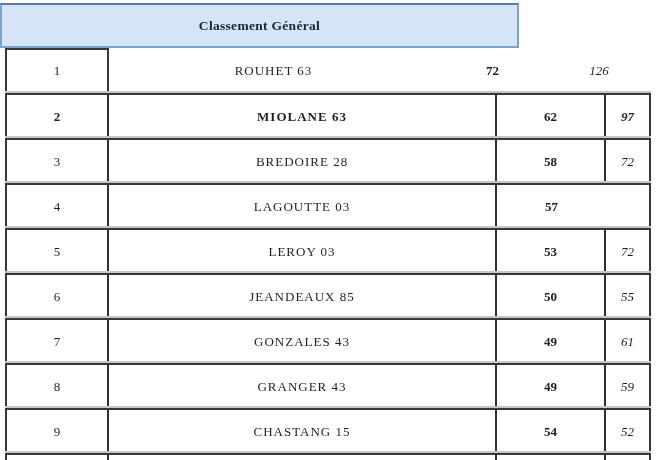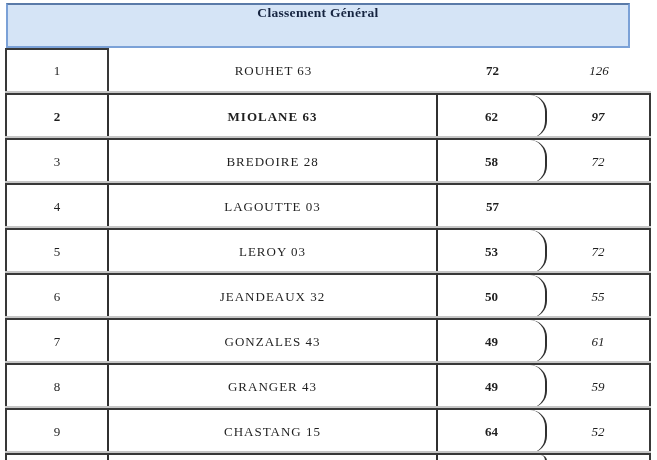--- a/index.html
+++ b/index.html
@@ -12,27 +12,27 @@
   #page {
     position: relative;
     width: 657px; height: 460px;
     background: #ffffff;
     overflow: hidden;
   }
 
   
   .band {
     position: absolute;
-    left: 6px; top: 3px;
-    width: 624px; height: 45px;
+    left: 0; top: 3px;
+    width: 519px; height: 45px;
     box-sizing: border-box;
     background: #d5e4f6;
     border: 2px solid #7ba1d7;
     border-top-color: #5a7aa8;
-    display: flex; justify-content: center;
+    display: flex; align-items: center; justify-content: center;
   }
   .band-title {
     font-weight: bold;
     font-size: 13.5px;
     color: #162440;
     letter-spacing: 0.3px;
   }
 
   
   .rtable {
@@ -66,22 +66,22 @@
 
   
   .row-grid {
     border: 2px solid #383838;
     border-bottom: none;
     box-shadow: 0 -2px 0 #c6c6c6; 
   }
   .row-grid .cell { border-right: 2px solid #303030; }
   .row-grid .cell:last-child { border-right: none; }
   .row-grid .cell-rank  { width: 102px; }
-  .row-grid .cell-name  { width: 329px; }
-  .row-grid .cell-score { width: 109px; border-radius: 17px; }
+  .row-grid .cell-name  { width: 388px; }
+  .row-grid .cell-score { width: 109px; }
   .row-grid .cell-total { flex: 1; border-radius: 21px; }
 
   
   .row-partial { height: 14px; }
 
   .cell-name  { letter-spacing: 1px; text-align: center; }
   .cell-score { font-weight: bold; }
   .cell-total { font-style: italic; }
   .row-bold .cell { font-weight: bold; }
 </style>
@@ -125,21 +125,21 @@
 
     <div class="row row-grid">
       <div class="cell cell-rank">5</div>
       <div class="cell cell-name">LEROY 03</div>
       <div class="cell cell-score">53</div>
       <div class="cell cell-total">72</div>
     </div>
 
     <div class="row row-grid">
       <div class="cell cell-rank">6</div>
-      <div class="cell cell-name">JEANDEAUX 32</div>
+      <div class="cell cell-name">JEANDEAUX 85</div>
       <div class="cell cell-score">50</div>
       <div class="cell cell-total">55</div>
     </div>
 
     <div class="row row-grid">
       <div class="cell cell-rank">7</div>
       <div class="cell cell-name">GONZALES 43</div>
       <div class="cell cell-score">49</div>
       <div class="cell cell-total">61</div>
     </div>
@@ -147,21 +147,21 @@
     <div class="row row-grid">
       <div class="cell cell-rank">8</div>
       <div class="cell cell-name">GRANGER 43</div>
       <div class="cell cell-score">49</div>
       <div class="cell cell-total">59</div>
     </div>
 
     <div class="row row-grid">
       <div class="cell cell-rank">9</div>
       <div class="cell cell-name">CHASTANG 15</div>
-      <div class="cell cell-score">64</div>
+      <div class="cell cell-score">54</div>
       <div class="cell cell-total">52</div>
     </div>
 
     <div class="row row-grid row-partial">
       <div class="cell cell-rank"></div>
       <div class="cell cell-name"></div>
       <div class="cell cell-score"></div>
       <div class="cell cell-total"></div>
     </div>
 

